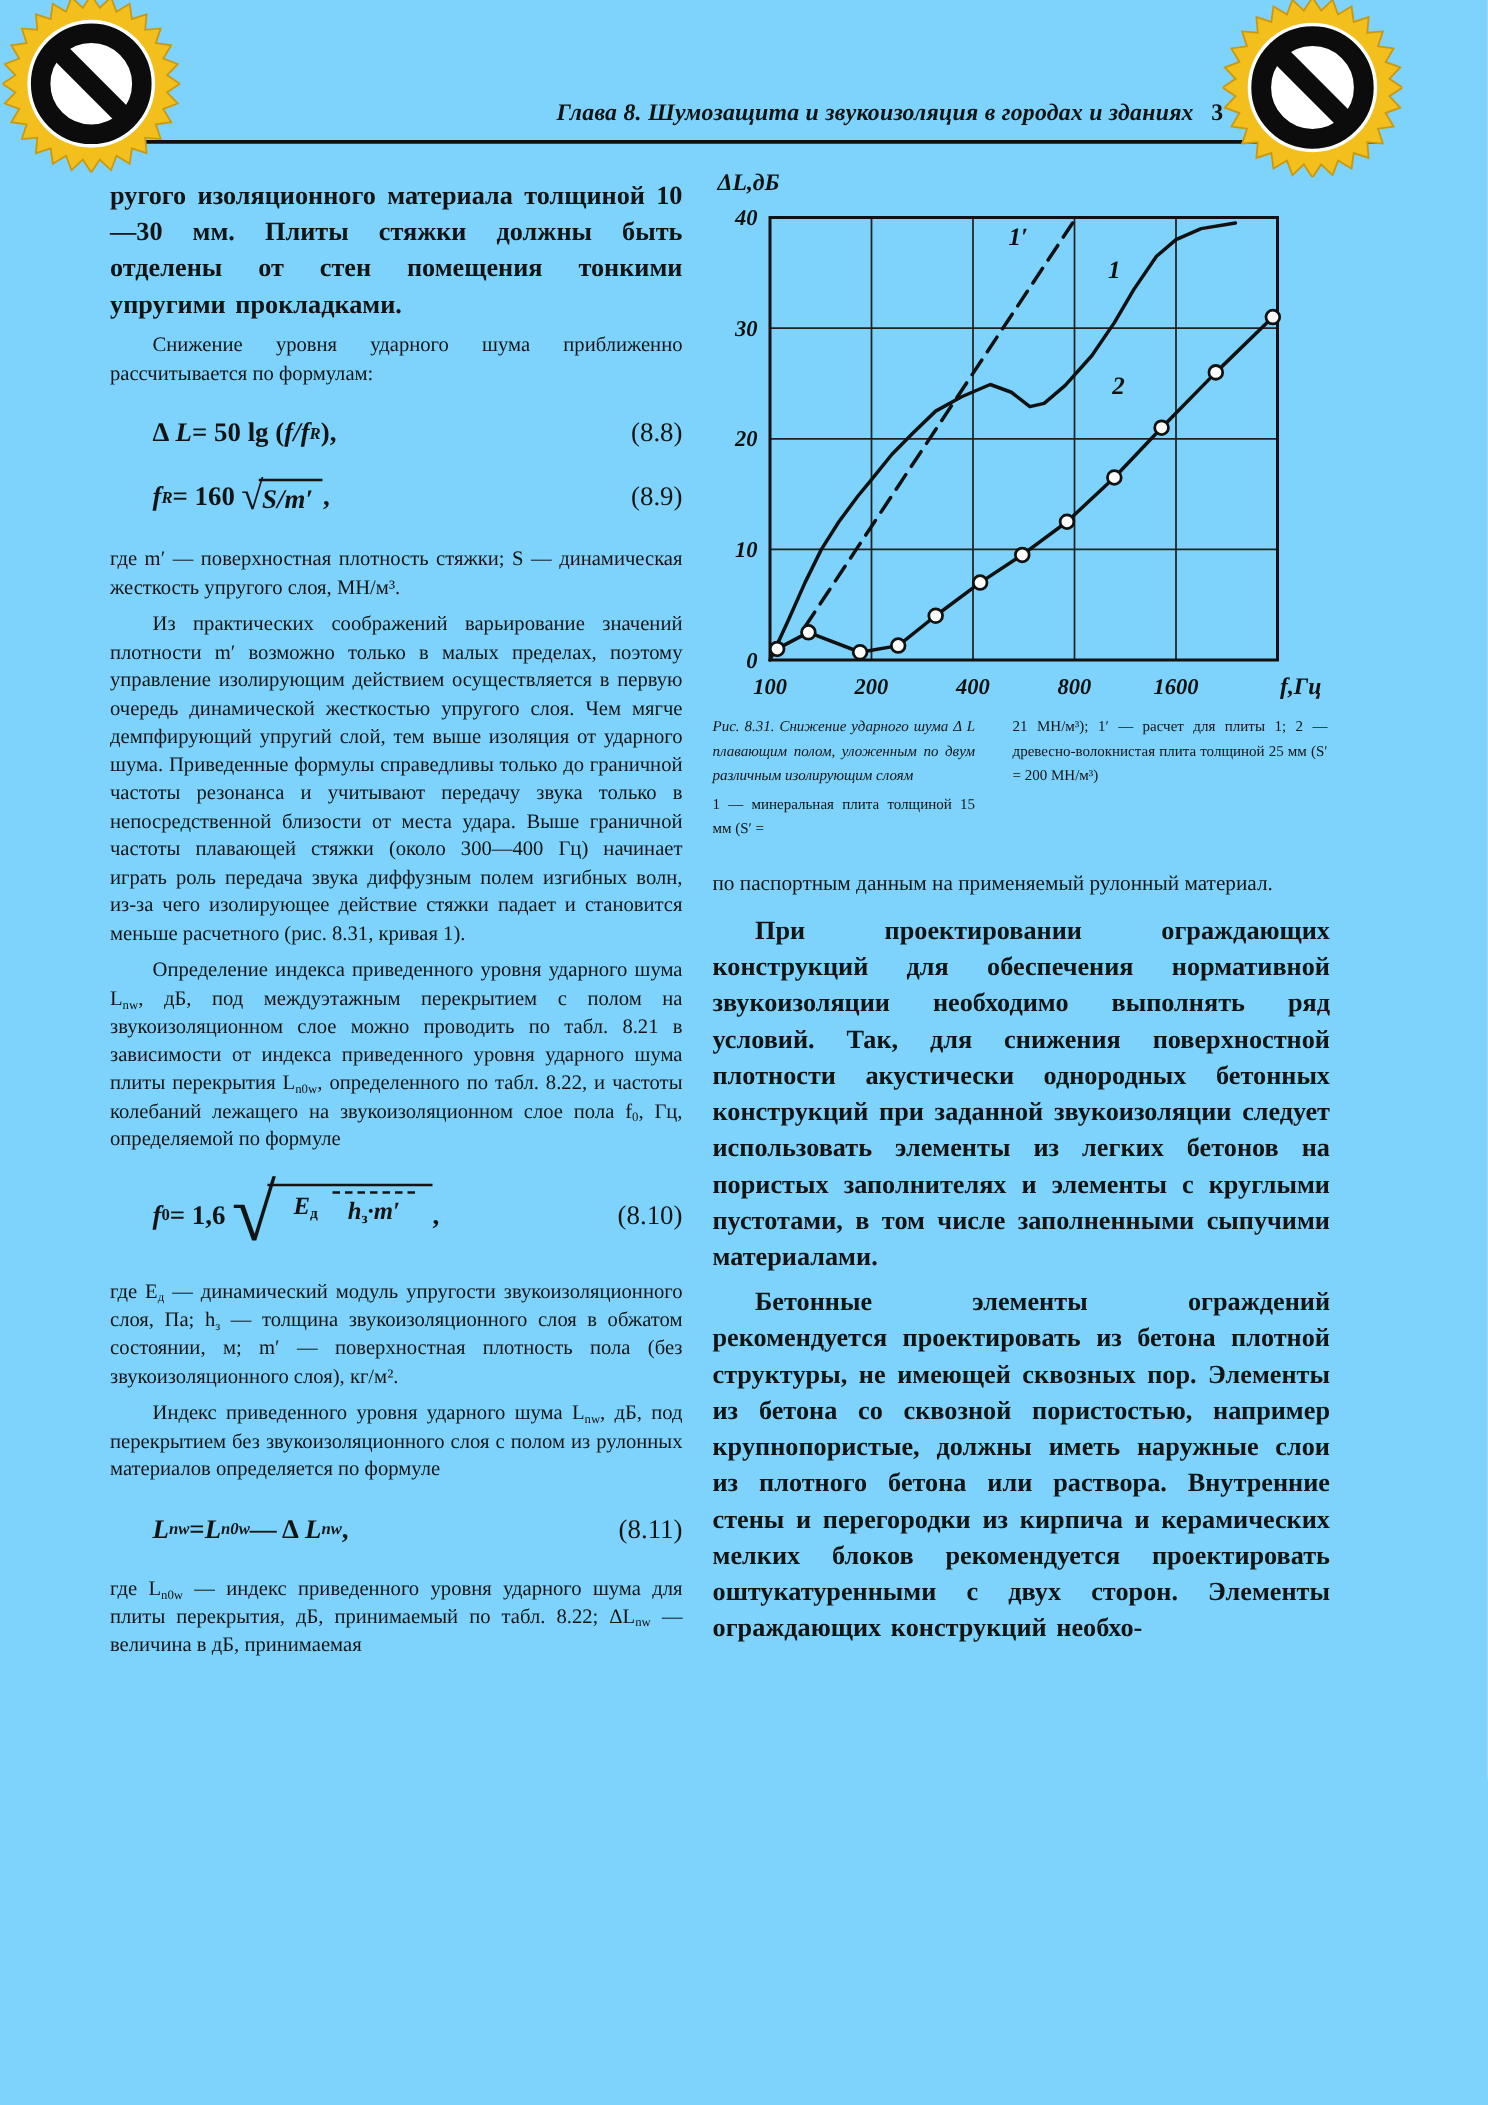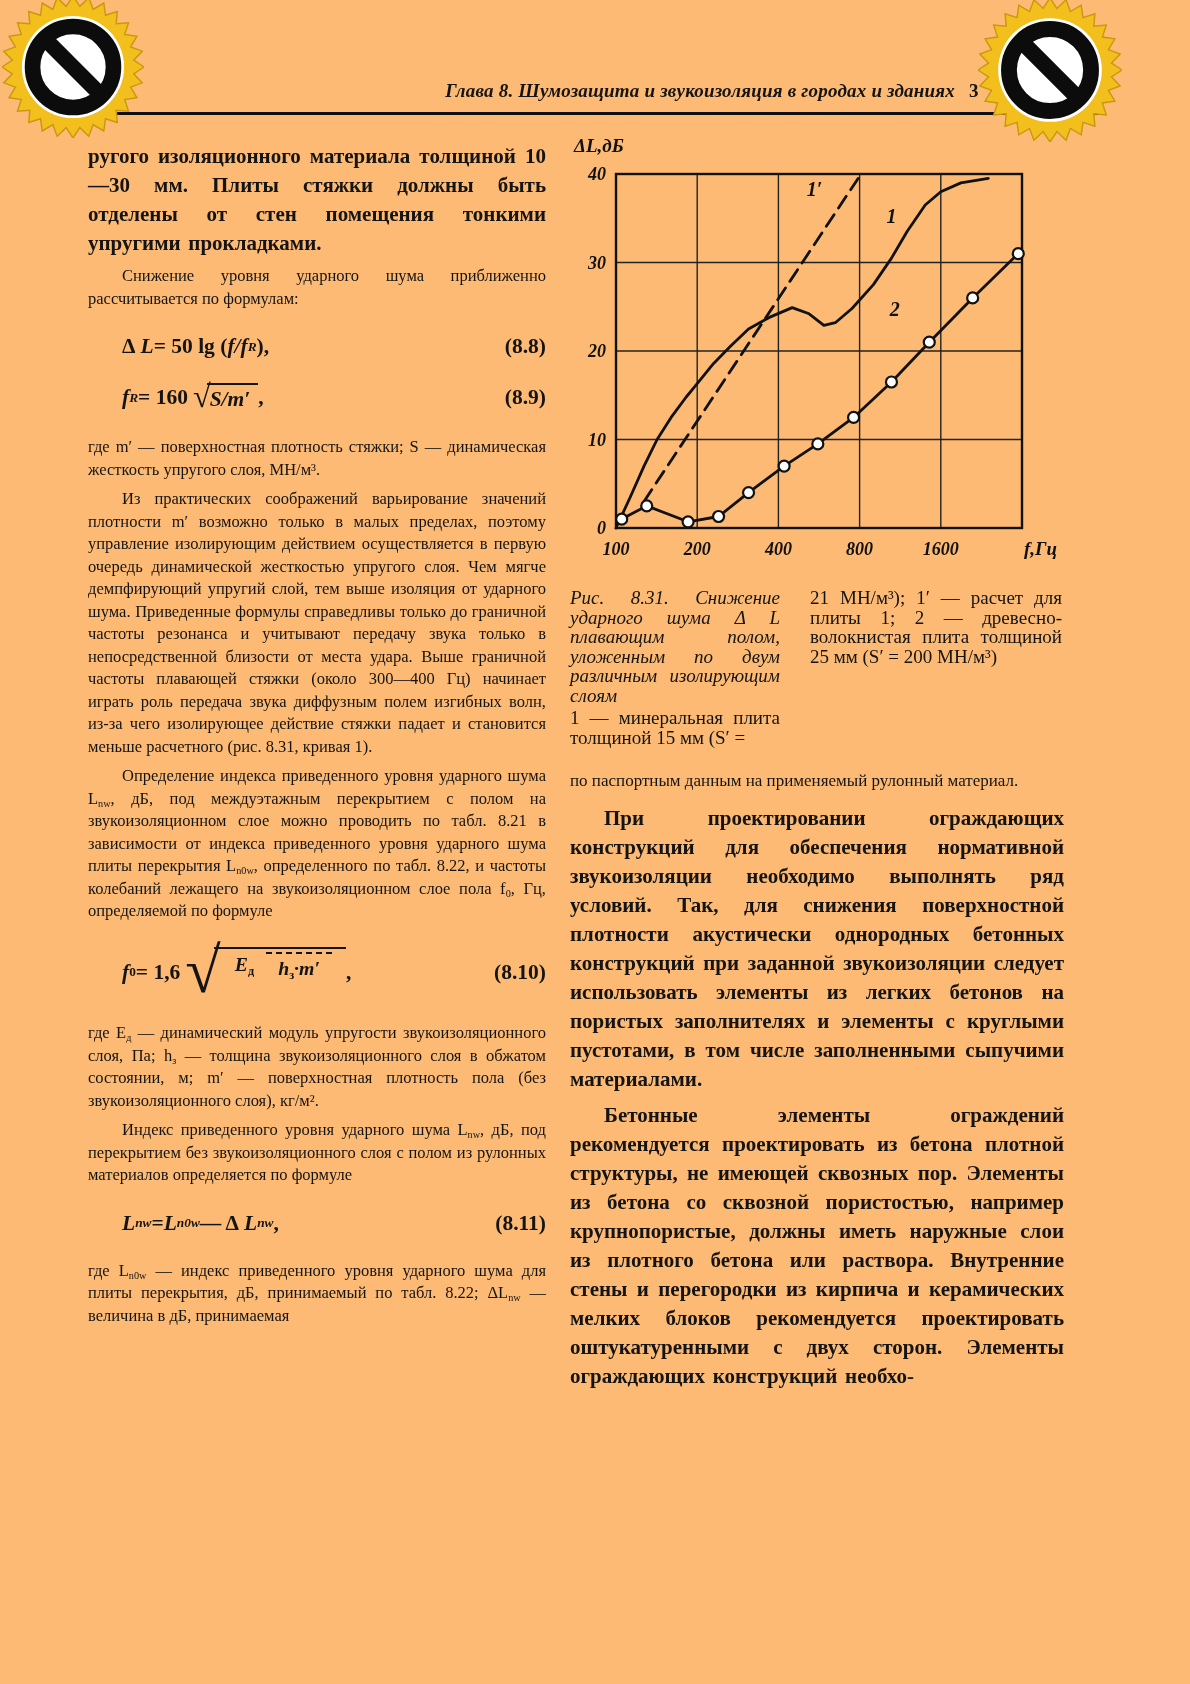--- a/index.html
+++ b/index.html
@@ -1,17 +1,17 @@
 <!DOCTYPE html>
 <html><head>
 <meta charset="utf-8">
 <style>
   *{box-sizing:border-box;}
   body{margin:0;background:#e9e9e9;}
-  .page{position:relative;width:1190px;height:1684px;margin:0 auto;background:#fdba74;overflow:hidden;
+  .page{position:relative;width:1190px;height:1684px;margin:0 auto;background:#7dd3fc;overflow:hidden;
         font-family:"Liberation Serif","DejaVu Serif",serif;color:#141414;}
   
   .stamp{position:absolute;z-index:5;}
   .stamp-left{left:2px;top:-4px;width:142px;height:142px;}
   .stamp-right{left:978px;top:-2px;width:144px;height:144px;}
   .stamp svg{width:100%;height:100%;}
   
   .running-head{position:absolute;top:80px;left:110px;width:845px;text-align:right;
                 font-size:19px;font-weight:700;font-style:italic;letter-spacing:.2px;white-space:nowrap;}
   .rh-page{position:absolute;left:100%;top:0;margin-left:14px;font-style:normal;}
@@ -25,37 +25,37 @@
   .t-small{font-size:16.5px;line-height:22.5px;text-align:justify;}
   .t-smallr{font-size:17px;line-height:23px;text-align:justify;margin-bottom:12px;}
   .indent{text-indent:34px;}
   sub{font-size:.62em;line-height:0;vertical-align:-.3em;}
   .it{font-style:italic;}
   .rm{font-style:normal;}
   .sp{margin-left:5px;}
   
   .formula{display:flex;align-items:center;font-size:21.5px;font-weight:600;margin:24px 0;padding-left:34px;}
   .f-body{display:inline-flex;align-items:center;flex-wrap:nowrap;}
-  .f-num{margin-left:auto;font-weight:700;}
+  .f-num{margin-left:auto;font-weight:400;}
   .sqrt{display:inline-flex;align-items:flex-start;margin-left:5px;}
   .sqrt .rad{font-size:1.5em;line-height:.85;font-weight:400;}
   .sqrt .under{border-top:2.2px solid #141414;padding:2px 8px 0 3px;margin-left:-4px;}
   .sqrt-big .rad{font-size:3em;line-height:.8;transform:translateY(-2px);}
   .sqrt-big .under{margin-left:-7px;padding:3px 14px 0 9px;}
   .frac{display:inline-flex;flex-direction:row;align-items:center;font-size:.92em;}
   .frac-num{padding:0 12px 3px;}
   .frac-den{border-top:2.2px dashed #141414;padding:3px 12px 0;}
   
   .chart{width:500px;height:442px;margin-top:4px;}
   .chart svg{width:100%;height:100%;overflow:visible;}
   svg .tick{font-family:"Liberation Serif","DejaVu Serif",serif;font-size:18px;font-style:italic;font-weight:600;fill:#111;}
   svg .axis{font-size:19px;}
   svg .curve-label{font-family:"Liberation Serif","DejaVu Serif",serif;font-size:20px;font-style:italic;font-weight:700;fill:#111;}
   
-  .caption{display:flex;gap:30px;margin-top:16px;margin-bottom:22px;font-size:19px;line-height:19.5px;text-align:justify;}
+  .caption{display:flex;gap:30px;margin-bottom:22px;font-size:12px;line-height:19.5px;text-align:justify;}
   .cap-l{width:210px;}
   .cap-r{width:252px;}
   .cap-it{font-style:italic;margin-bottom:3px;}
 </style>
 </head>
 <body>
 
 <div class="page">
 
   <div class="stamp stamp-left">

